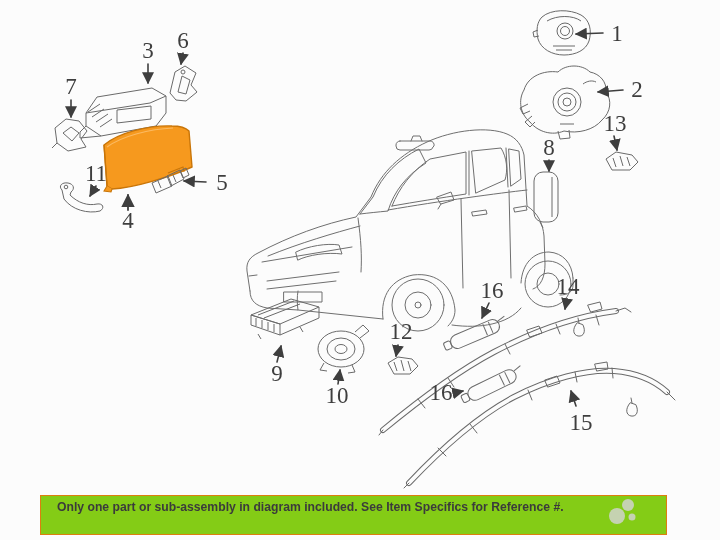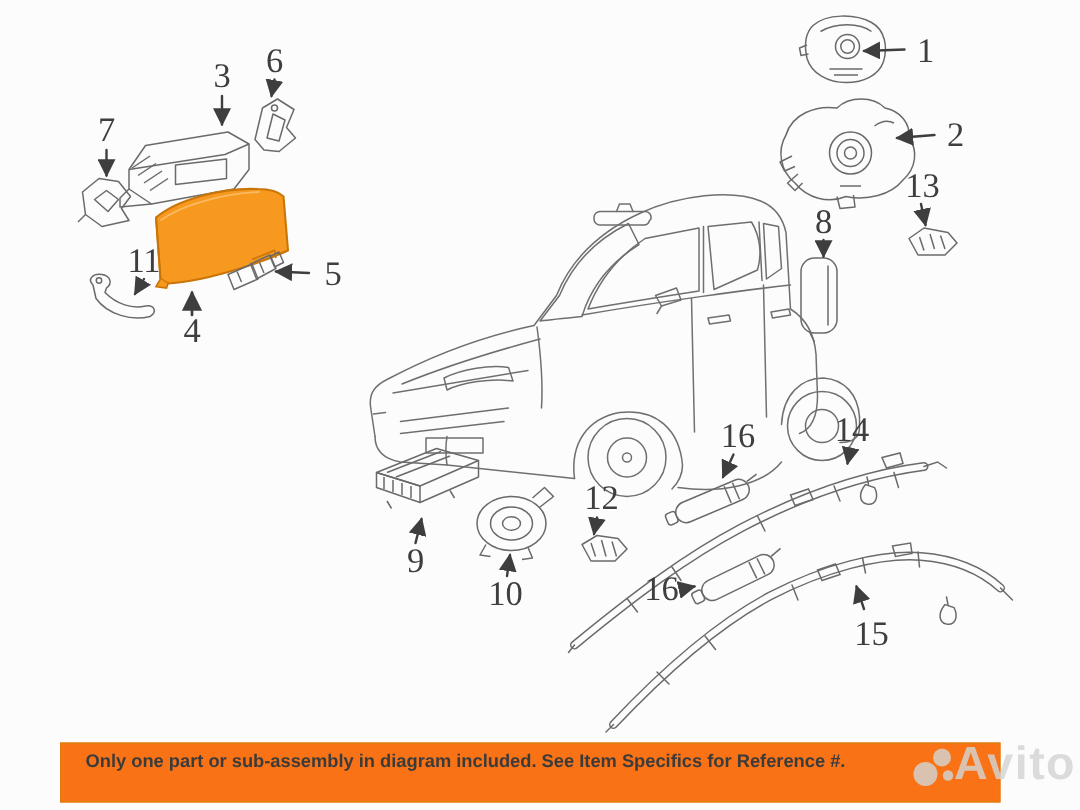--- a/index.html
+++ b/index.html
@@ -7,21 +7,21 @@
     position:relative;width:720px;height:540px;margin:0 auto;
     background:#fcfcfc;overflow:hidden;
     font-family:"Liberation Sans",sans-serif;
   }
   svg text.callout{
     font-family:"Liberation Serif","DejaVu Serif",serif;
     font-size:23px;fill:#3e3e3e;
   }
   .banner{
     position:absolute;left:40px;top:495px;width:627px;height:40px;
-    box-sizing:border-box;background:#f97316;border:1px solid #DD7E0E;
+    box-sizing:border-box;background:#84cc16;border:1px solid #DD7E0E;
     padding:3px 6px 0 16px;color:#3b3b3b;font-weight:bold;
     font-size:12.2px;line-height:16px;white-space:nowrap;
   }
   .watermark{
     position:absolute;left:606px;top:492px;display:flex;align-items:flex-end;
     opacity:.82;z-index:5;pointer-events:none;
   }
   .watermark .wm-text{
     font-weight:bold;font-size:31px;line-height:34px;color:#d4d4d4;
     letter-spacing:1px;font-family:"Liberation Sans",sans-serif;
@@ -315,16 +315,15 @@
     <div>Only one part or sub-assembly in diagram included. See Item Specifics for Reference #.</div>
   </div>
 
   
   <div class="watermark">
     <svg width="30" height="34" viewBox="0 0 30 34">
       <circle cx="11" cy="24" r="8" fill="#d4d4d4"></circle>
       <circle cx="22" cy="13" r="6" fill="#d4d4d4"></circle>
       <circle cx="26" cy="25" r="3.5" fill="#d4d4d4"></circle>
     </svg>
-    <span class="wm-text">Avito</span>
   </div>
 
 </div>
 
 </body></html>

